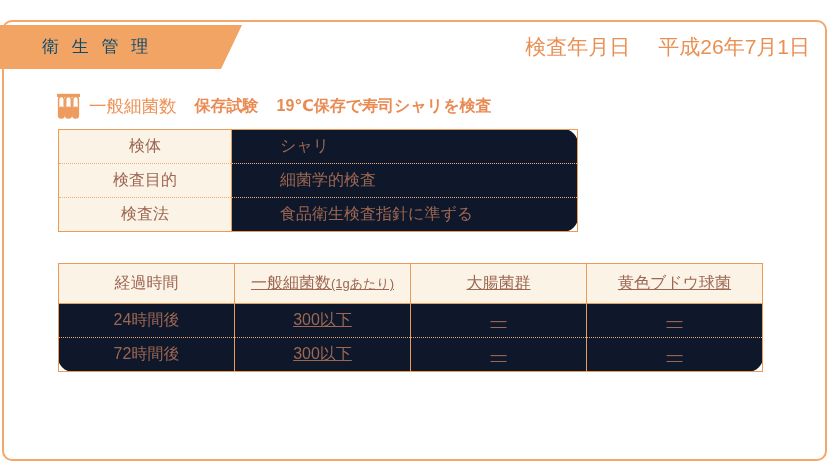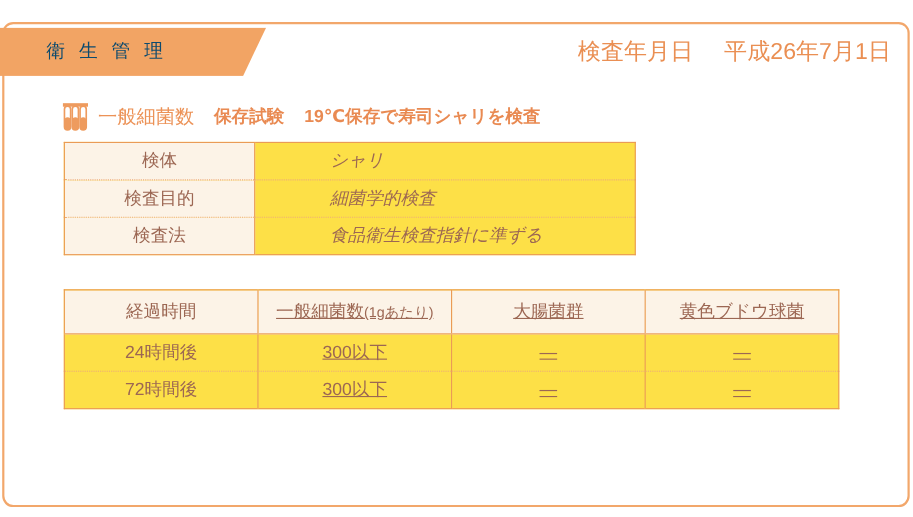--- a/index.html
+++ b/index.html
@@ -33,33 +33,33 @@
     color:var(--orange-text);font-size:21px;white-space:nowrap;
   }
   .date .gap{margin-left:28px;}
   .subtitle{
     position:absolute;left:57px;top:92px;height:28px;
     display:flex;align-items:center;white-space:nowrap;
   }
   .subtitle .icon{display:inline-flex;margin-right:9px;}
   .sub-main{color:#EC9257;font-size:17.5px;}
   .sub-part{color:#E98A52;font-size:16px;margin-left:18px;font-weight:bold;}
-  table{border-collapse:collapse;table-layout:fixed;background:#fde047;}
+  table{border-collapse:collapse;table-layout:fixed;background:#0f172a;border-radius:15px;}
   td,th{font-weight:normal;color:var(--brown);font-size:16px;}
   
   .info-table{
     position:absolute;left:58px;top:129px;width:520px;
     border:1px solid var(--tbl-border);
   }
   .info-table td{height:34px;}
   .info-table td.lbl{
     width:173px;background:var(--cream);text-align:center;
     border-right:1px solid var(--tbl-border);
   }
-  .info-table td.val{padding-left:68px;text-align:left;font-style:italic;}
+  .info-table td.val{padding-left:48px;text-align:left;}
   .info-table tr + tr td{border-top:1px dotted var(--tbl-dotted);}
   
   .result-table{
     position:absolute;left:58px;top:263px;width:704px;
     border:1px solid var(--tbl-border);
   }
   .result-table th,.result-table td{
     width:176px;text-align:center;
   }
   .result-table th{

